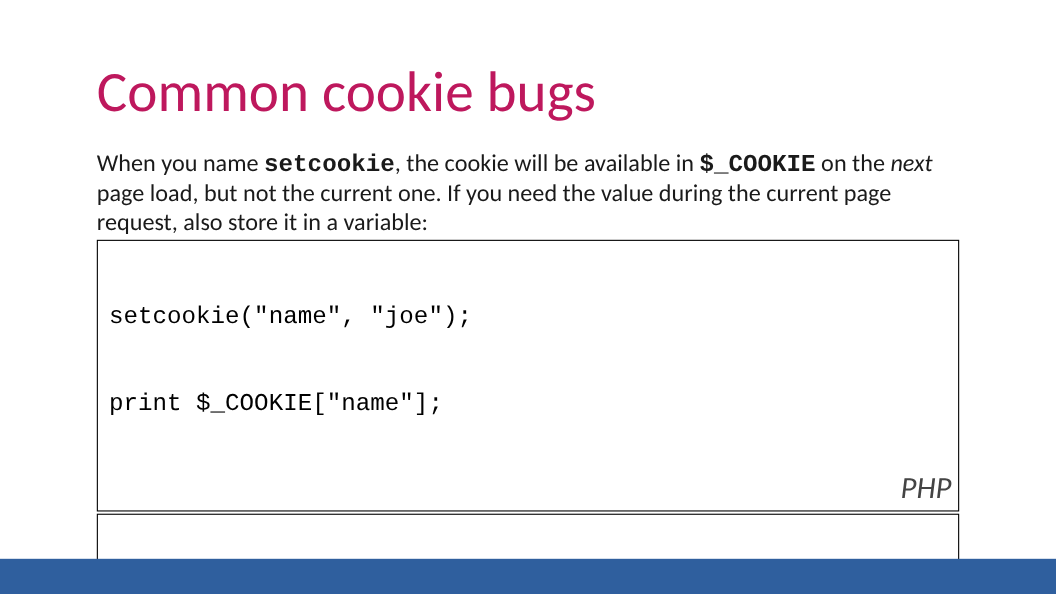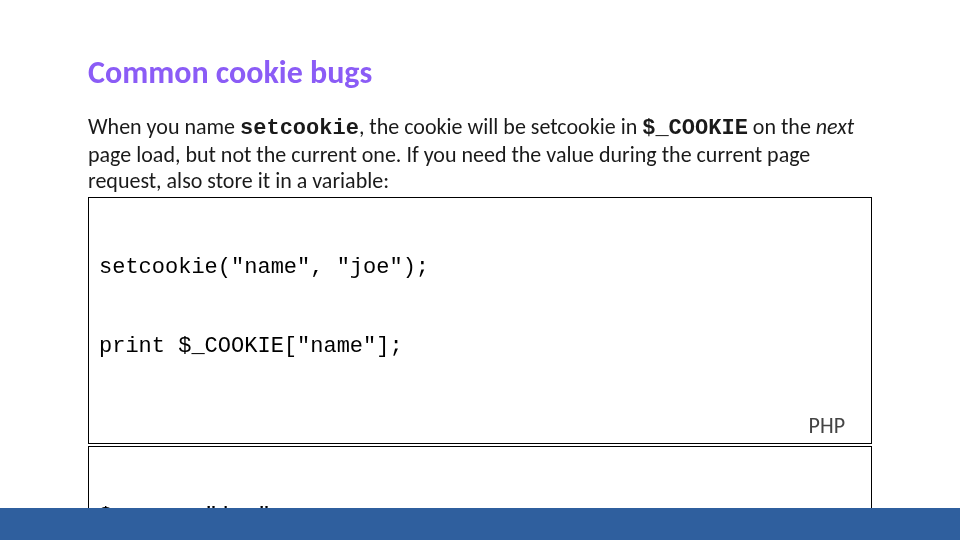--- a/index.html
+++ b/index.html
@@ -12,23 +12,23 @@
     overflow: hidden;
   }
   .slide {
     width: 960px;
     height: 540px;
     position: relative;
     box-sizing: border-box;
     padding: 56px 88px 0 88px;
   }
   .title {
-    font-size: 32px;
-    font-weight: 700;
-    color: #8b5cf6;
+    font-size: 52px;
+    font-weight: 400;
+    color: #be185d;
     margin: 0 0 24px 0;
     line-height: 1.05;
   }
   .body-text {
     font-size: 22px;
     color: #1a1a1a;
     line-height: 1.2;
     margin: 0;
   }
   .body-text em { }
@@ -45,24 +45,25 @@
     position: relative;
     font-family: "Courier New", Courier, monospace;
     font-size: 22px;
     line-height: 1.2;
     color: #000;
     margin: 2px 0 2px 0;
     white-space: pre;
   }
   .code-box .lang {
     position: absolute;
-    right: 26px;
+    right: 6px;
     bottom: 4px;
     font-family: "Calibri", "Segoe UI", Arial, sans-serif;
-    font-size: 22px;
+    font-style: italic;
+    font-size: 28px;
     color: #444;
   }
   .footer-bar {
     position: absolute;
     left: 0;
     bottom: 0;
     width: 960px;
     height: 32px;
     background: #2f5f9e;
   }
@@ -73,21 +74,21 @@
   .col-comment { flex: 1; }
 </style>
 </head>
 <body>
 
 <div class="slide">
 
   <h1 class="title">Common cookie bugs</h1>
 
   <p class="body-text">
-    <span>When you name </span><span class="mono">setcookie</span><span>, the cookie will be setcookie in </span><span class="mono">$_COOKIE</span><span> on the </span><em>next</em><span> page load, but not the current one. If you need the value during the current page request, also store it in a variable:</span>
+    <span>When you name </span><span class="mono">setcookie</span><span>, the cookie will be available in </span><span class="mono">$_COOKIE</span><span> on the </span><em>next</em><span> page load, but not the current one. If you need the value during the current page request, also store it in a variable:</span>
   </p>
 
   <div class="code-box">
     <div>setcookie("name", "joe");</div>
     <div class="row">
       <div class="col-code">print $_COOKIE["name"];</div>
     </div>
     <span class="lang">PHP</span>
   </div>
 

